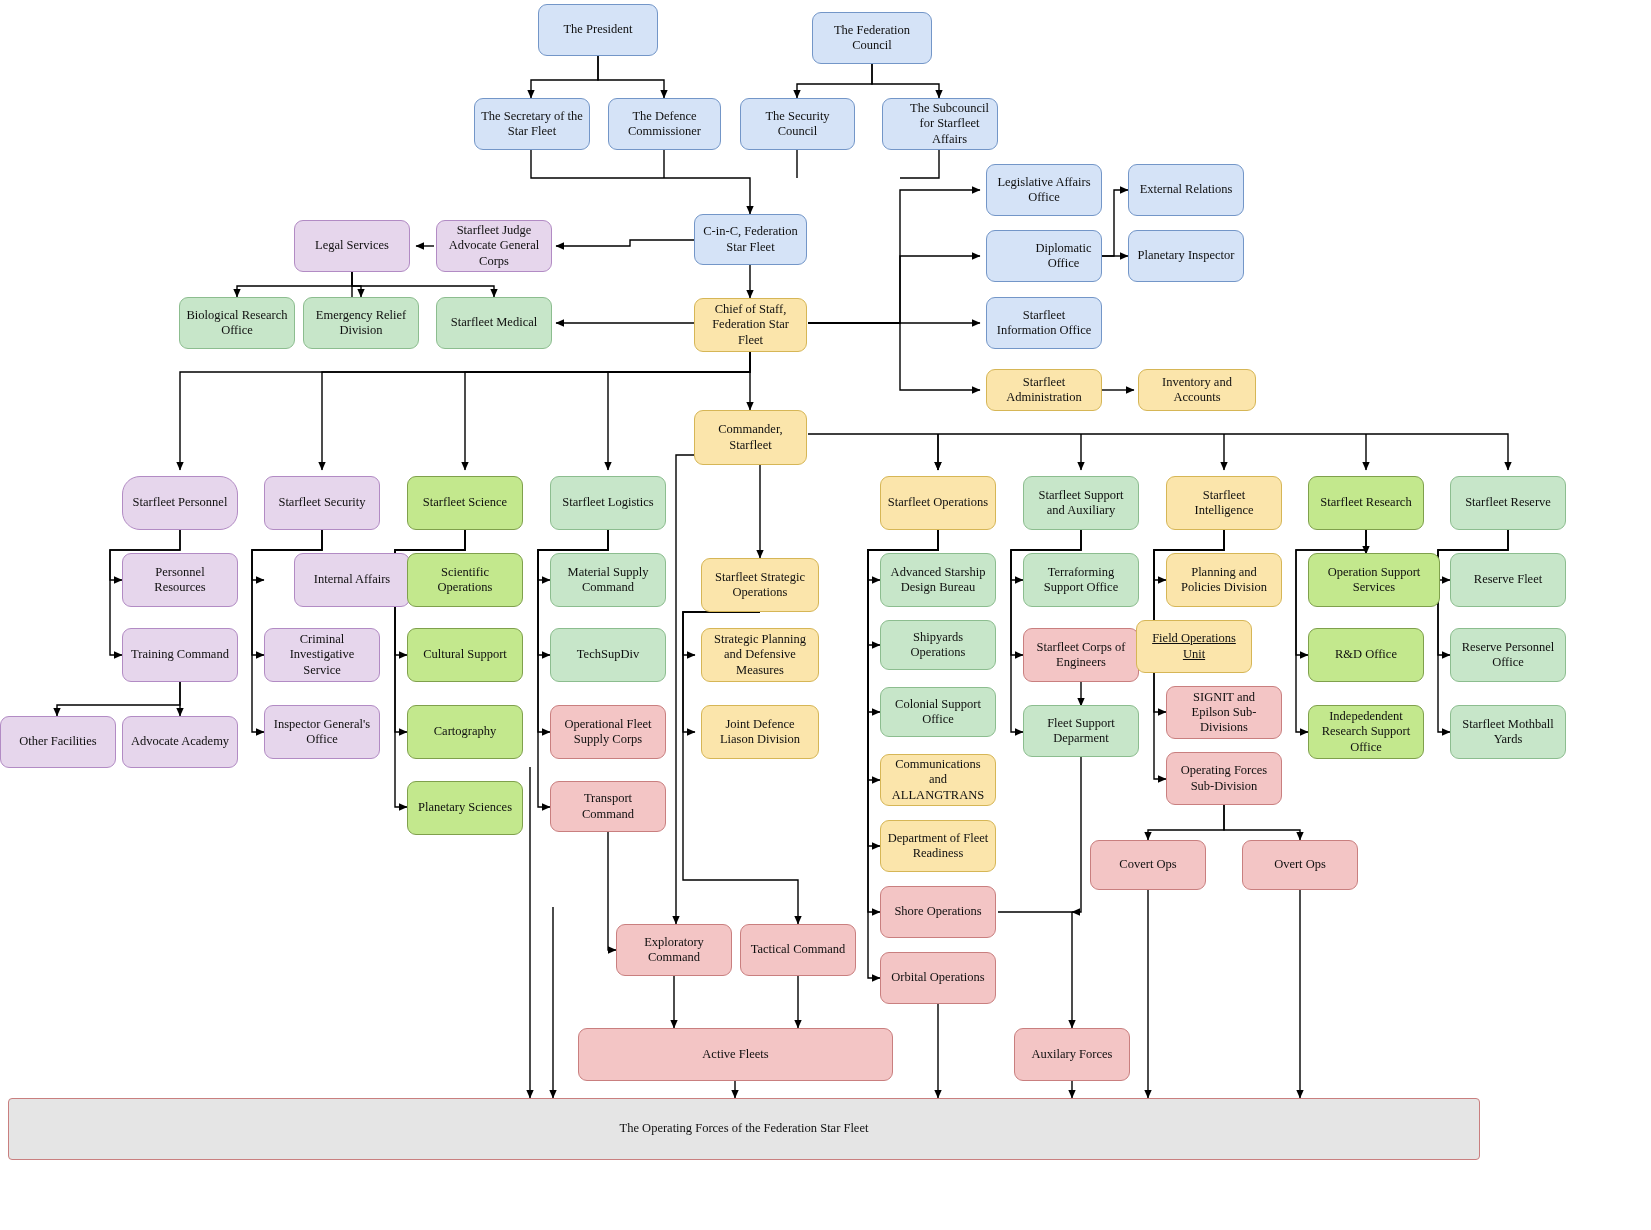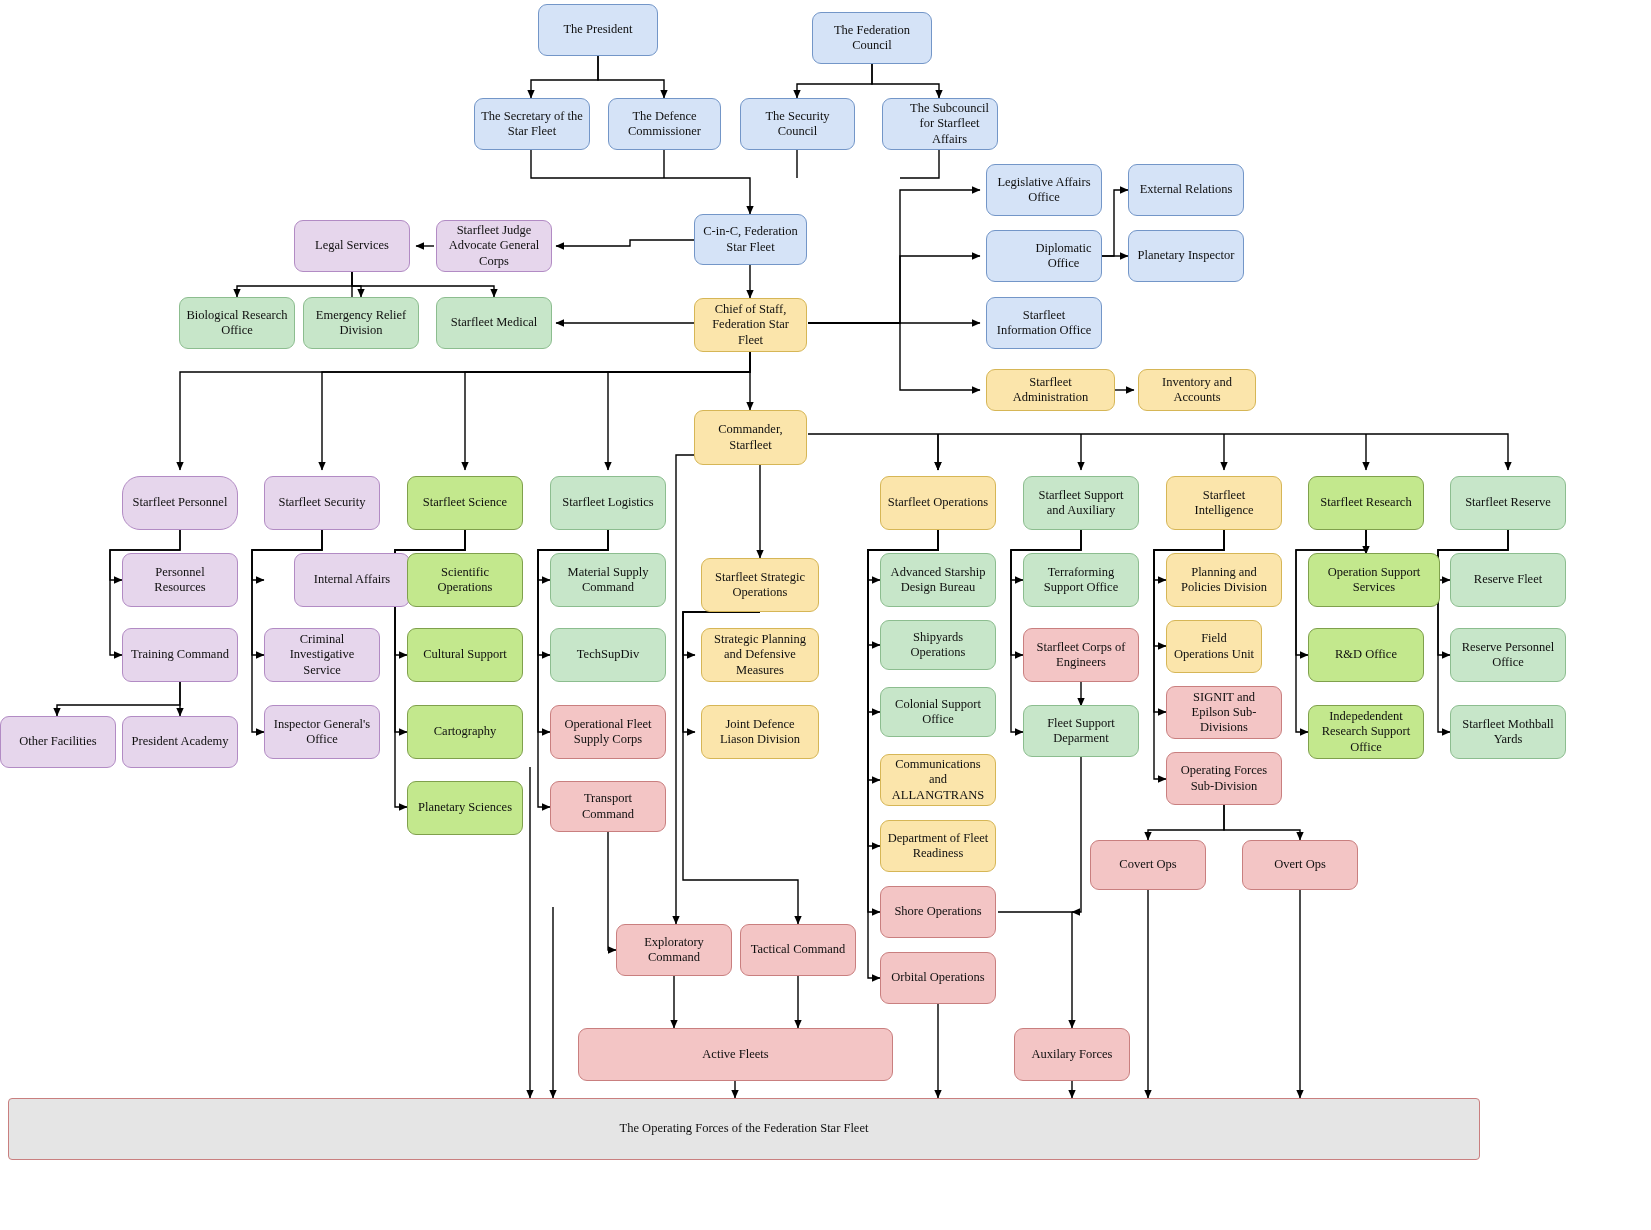--- a/index.html
+++ b/index.html
@@ -183,34 +183,34 @@
 
   <div class="node blue" style="left:694px;  top:214px; width:113px; height:51px;"><span>C-in-C, Federation Star Fleet</span></div>
   <div class="node yellow" style="left:694px;  top:298px; width:113px; height:54px;"><span>Chief of Staff, Federation Star Fleet</span></div>
   <div class="node yellow" style="left:694px;  top:410px; width:113px; height:55px;"><span>Commander, Starfleet</span></div>
 
   <div class="node blue" style="left:986px;  top:164px; width:116px; height:52px;"><span>Legislative Affairs Office</span></div>
   <div class="node blue" style="left:1128px; top:164px; width:116px; height:52px;"><span>External Relations</span></div>
   <div class="node blue" style="left:986px;  top:230px; width:116px; height:52px;padding-left:45px;"><span>Diplomatic Office</span></div>
   <div class="node blue" style="left:1128px; top:230px; width:116px; height:52px;"><span>Planetary Inspector</span></div>
   <div class="node blue" style="left:986px;  top:297px; width:116px; height:52px;align-items:center;"><span>Starfleet Information Office</span></div>
-  <div class="node yellow" style="left:986px;  top:369px; width:129px; height:42px;"><span>Starfleet Administration</span></div>
+  <div class="node yellow" style="left:986px;  top:369px; width:116px; height:42px;"><span>Starfleet Administration</span></div>
   <div class="node yellow" style="left:1138px; top:369px; width:118px; height:42px;"><span>Inventory and Accounts</span></div>
 
   <div class="node purple" style="left:294px;  top:220px; width:116px; height:52px;"><span>Legal Services</span></div>
   <div class="node purple" style="left:436px;  top:220px; width:116px; height:52px;"><span>Starfleet Judge Advocate General Corps</span></div>
   <div class="node green" style="left:179px;  top:297px; width:116px; height:52px;"><span>Biological Research Office</span></div>
   <div class="node green" style="left:303px;  top:297px; width:116px; height:52px;"><span>Emergency Relief Division</span></div>
   <div class="node green" style="left:436px;  top:297px; width:116px; height:52px;"><span>Starfleet Medical</span></div>
 
   <div class="node purple" style="left:122px;  top:476px; width:116px; height:54px;border-radius:18px;"><span>Starfleet Personnel</span></div>
   <div class="node purple" style="left:122px;  top:553px; width:116px; height:54px;"><span>Personnel Resources</span></div>
   <div class="node purple" style="left:122px;  top:628px; width:116px; height:54px;"><span>Training Command</span></div>
   <div class="node purple" style="left:0px;    top:716px; width:116px; height:52px;"><span>Other Facilities</span></div>
-  <div class="node purple" style="left:122px;  top:716px; width:116px; height:52px;"><span>President Academy</span></div>
+  <div class="node purple" style="left:122px;  top:716px; width:116px; height:52px;"><span>Advocate Academy</span></div>
 
   <div class="node purple" style="left:264px;  top:476px; width:116px; height:54px;"><span>Starfleet Security</span></div>
   <div class="node purple" style="left:264px;  top:553px; width:116px; height:54px;margin-left:30px;"><span>Internal Affairs</span></div>
   <div class="node purple" style="left:264px;  top:628px; width:116px; height:54px;"><span>Criminal Investigative Service</span></div>
   <div class="node purple" style="left:264px;  top:705px; width:116px; height:54px;"><span>Inspector General's Office</span></div>
 
   <div class="node lime" style="left:407px;  top:476px; width:116px; height:54px;"><span>Starfleet Science</span></div>
   <div class="node lime" style="left:407px;  top:553px; width:116px; height:54px;"><span>Scientific Operations</span></div>
   <div class="node lime" style="left:407px;  top:628px; width:116px; height:54px;"><span>Cultural Support</span></div>
   <div class="node lime" style="left:407px;  top:705px; width:116px; height:54px;"><span>Cartography</span></div>
@@ -235,21 +235,21 @@
   <div class="node red" style="left:880px;  top:886px; width:116px; height:52px;"><span>Shore Operations</span></div>
   <div class="node red" style="left:880px;  top:952px; width:116px; height:52px;"><span>Orbital Operations</span></div>
 
   <div class="node green" style="left:1023px; top:476px; width:116px; height:54px;"><span>Starfleet Support and Auxiliary</span></div>
   <div class="node green" style="left:1023px; top:553px; width:116px; height:54px;"><span>Terraforming Support Office</span></div>
   <div class="node red" style="left:1023px; top:628px; width:116px; height:54px;"><span>Starfleet Corps of Engineers</span></div>
   <div class="node green" style="left:1023px; top:705px; width:116px; height:52px;"><span>Fleet Support Deparment</span></div>
 
   <div class="node yellow" style="left:1166px; top:476px; width:116px; height:54px;"><span>Starfleet Intelligence</span></div>
   <div class="node yellow" style="left:1166px; top:553px; width:116px; height:54px;"><span>Planning and Policies Division</span></div>
-  <div class="node yellow" style="left:1166px; top:620px; width:96px; height:53px;"><span>Field Operations Unit</span></div>
+  <div class="node yellow" style="left:1136px; top:620px; width:116px; height:53px;text-decoration:underline;"><span>Field Operations Unit</span></div>
   <div class="node red" style="left:1166px; top:686px; width:116px; height:53px;"><span>SIGNIT and Epilson Sub-Divisions</span></div>
   <div class="node red" style="left:1166px; top:752px; width:116px; height:53px;"><span>Operating Forces Sub-Division</span></div>
   <div class="node red" style="left:1090px; top:840px; width:116px; height:50px;"><span>Covert Ops</span></div>
   <div class="node red" style="left:1242px; top:840px; width:116px; height:50px;"><span>Overt Ops</span></div>
 
   <div class="node lime" style="left:1308px; top:476px; width:116px; height:54px;"><span>Starfleet Research</span></div>
   <div class="node lime" style="left:1308px; top:553px; width:132px; height:54px;"><span>Operation Support Services</span></div>
   <div class="node lime" style="left:1308px; top:628px; width:116px; height:54px;"><span>R&amp;D Office</span></div>
   <div class="node lime" style="left:1308px; top:705px; width:116px; height:54px;"><span>Indepedendent Research Support Office</span></div>
 

